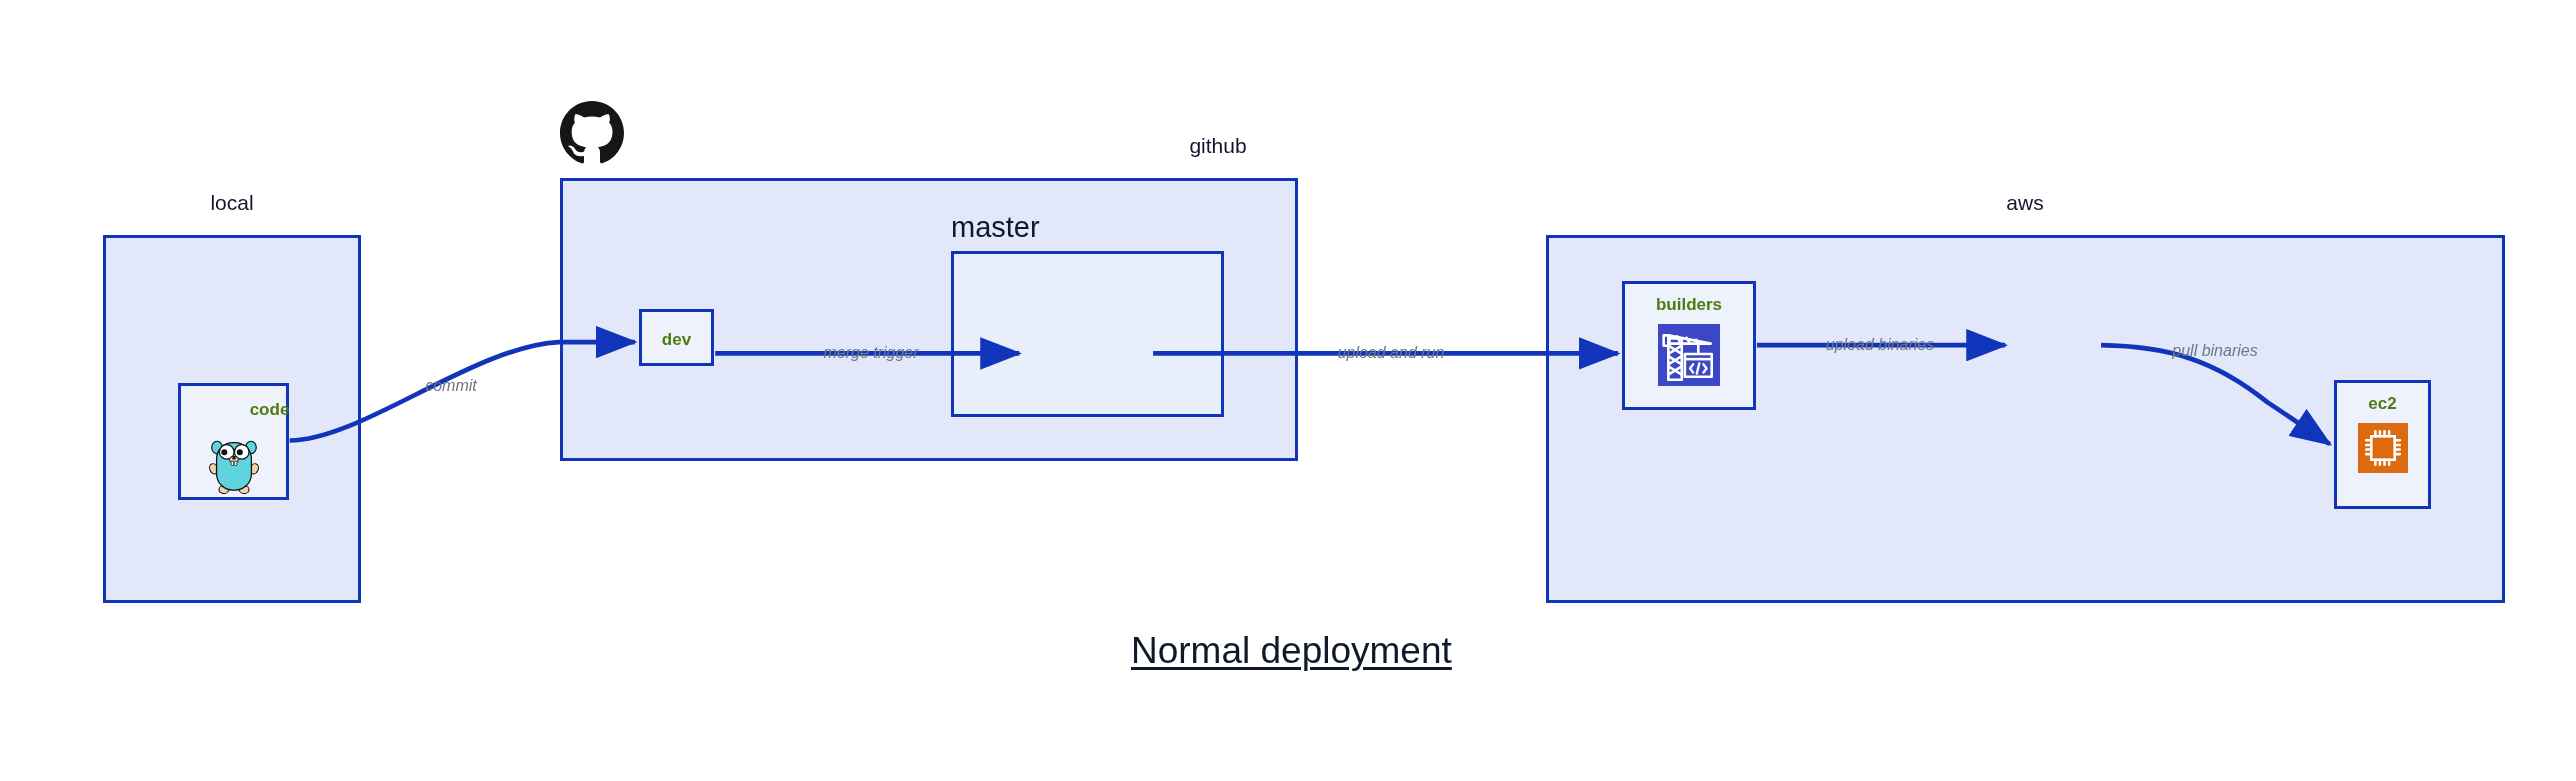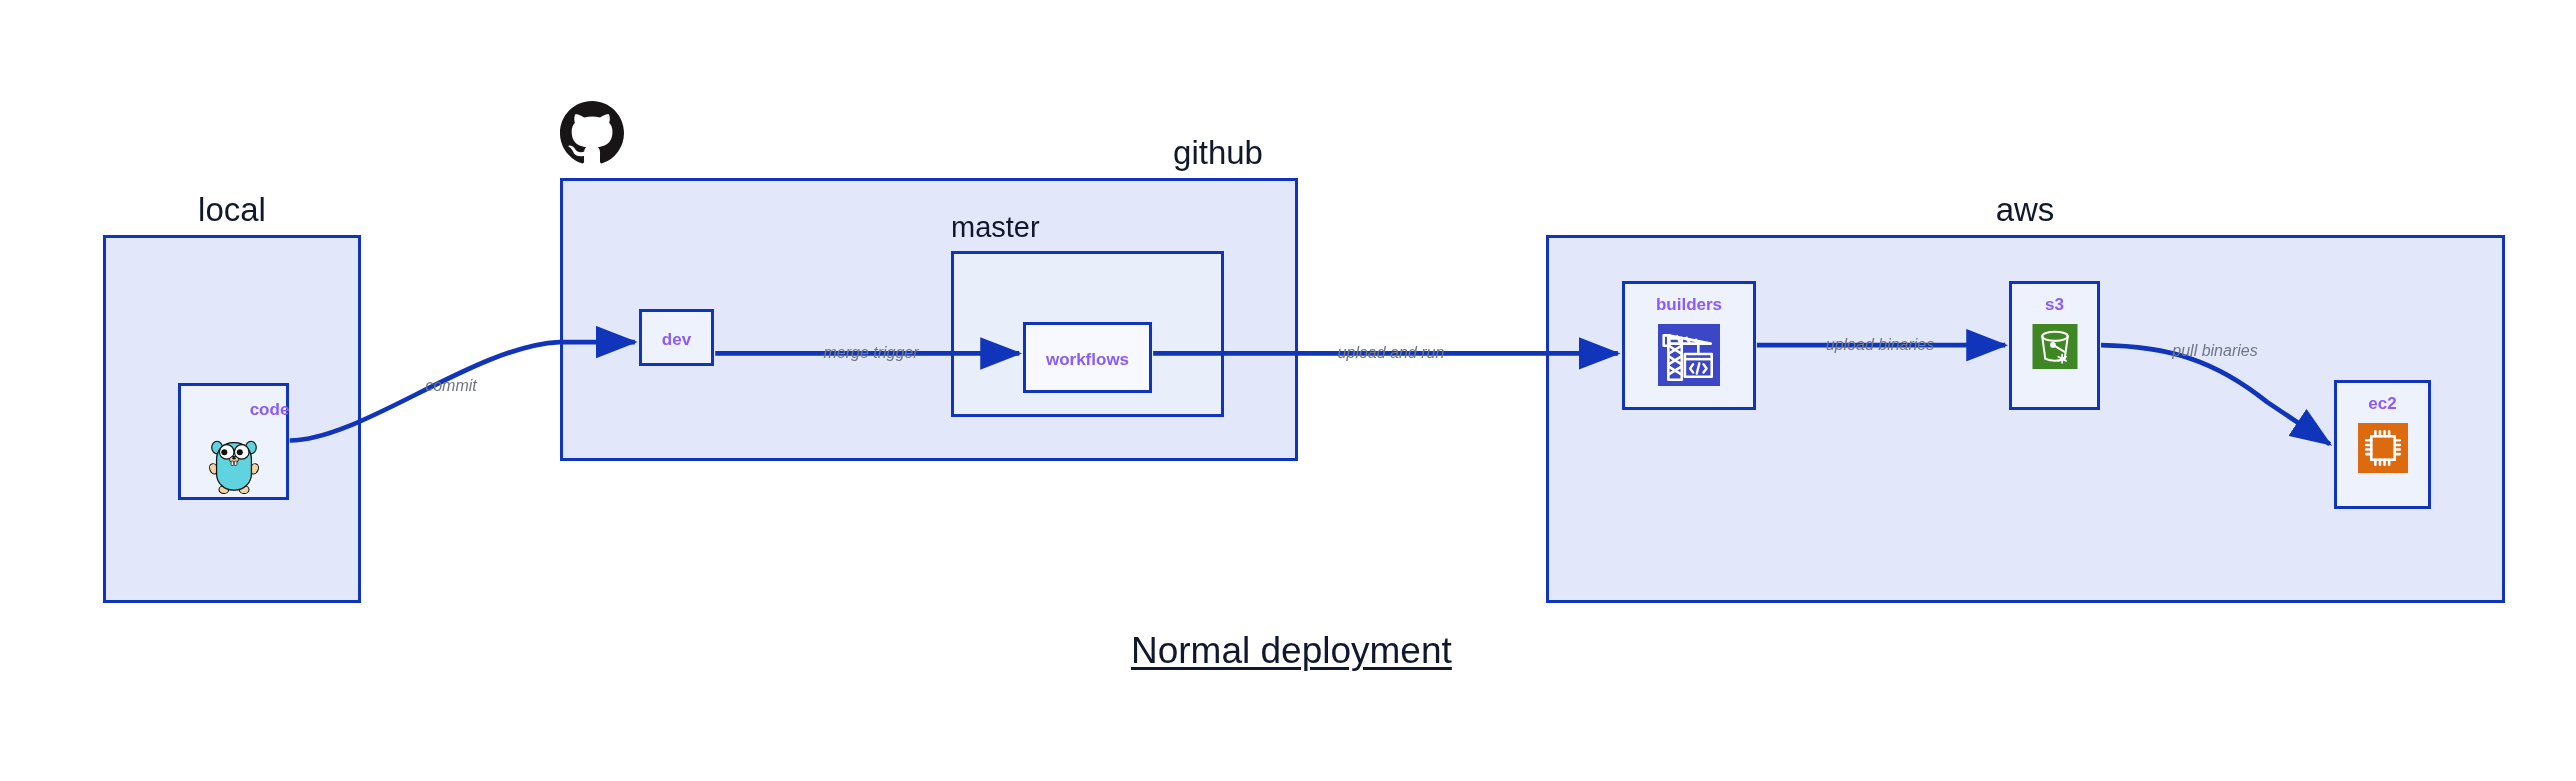--- a/index.html
+++ b/index.html
@@ -25,21 +25,21 @@
   
   .group {
     position: absolute;
     background: #e2e8fa;
     border: 3.6px solid #1034ba;
     box-sizing: border-box;
   }
   .group-label {
     position: absolute;
     color: #11182c;
-    font-size: 33px;
+    font-size: 21px;
     font-weight: 400;
     white-space: nowrap;
     letter-spacing: 0px;
   }
 
   
   .subgroup {
     position: absolute;
     background: #e9eefb;
     border: 3.6px solid #1034ba;
@@ -54,21 +54,21 @@
     box-sizing: border-box;
   }
   .node.white {
     background: #f7f9fe;
   }
   .node-label {
     position: absolute;
     left: 0;
     width: 100%;
     text-align: center;
-    color: #8b5cf6;
+    color: #4d7c0f;
     font-size: 17px;
     font-weight: bold;
     white-space: nowrap;
   }
 
   
   .edge-label {
     position: absolute;
     color: #6f7684;
     font-size: 16px;
@@ -158,23 +158,20 @@
   <div class="group" style="left:560px; top:178px; width:738px; height:283px;"></div>
 
   <div class="node" style="left:639px; top:309px; width:75px; height:57px;padding-left:32px;">
     <div class="node-label" style="top:18px;">dev</div>
   </div>
 
   <div class="group-label" style="left:951px; top:211px; width:268px; text-align:left; font-size:29px;">master</div>
 
   <div class="subgroup" style="left:951px; top:251px; width:273px; height:166px;"></div>
 
-  <div class="node white" style="left:1023px; top:322px; width:129px; height:71px;">
-    <div class="node-label" style="top:25px;">workflows</div>
-  </div>
 
   <div class="group-label" style="left:1855px; top:191px; width:340px; text-align:center;">aws</div>
 
   <div class="group" style="left:1546px; top:235px; width:959px; height:368px;"></div>
 
   <div class="node" style="left:1622px; top:281px; width:134px; height:129px;">
     <div class="node-label" style="top:11.3px;">builders</div>
     <div class="icon-wrap" style="left:50%; top:40px; transform:translateX(-50%); width:62px; height:62px; background:#3b47c4;">
       <svg viewBox="0 0 120 120" width="62" height="62" xmlns="http://www.w3.org/2000/svg">
         <g fill="none" stroke="#ffffff" stroke-width="5" stroke-linejoin="round">
@@ -194,36 +191,20 @@
         </g>
         <g fill="none" stroke="#ffffff" stroke-width="4.5" stroke-linecap="round" stroke-linejoin="round">
           <path d="M68 78 L62 86 L68 94"></path>
           <path d="M88 78 L94 86 L88 94"></path>
           <path d="M80 76 L75 96"></path>
         </g>
       </svg>
     </div>
   </div>
 
-  <div class="node" style="left:2009px; top:281px; width:91px; height:129px;">
-    <div class="node-label" style="top:11.3px;">s3</div>
-    <div class="icon-wrap" style="left:50%; top:40px; transform:translateX(-50%); width:45px; height:45px; background:#3f8624;">
-      <svg viewBox="0 0 88 88" width="45" height="45" xmlns="http://www.w3.org/2000/svg">
-        <g fill="none" stroke="#ffffff" stroke-width="4" stroke-linejoin="round" stroke-linecap="round">
-          <ellipse cx="44" cy="24" rx="25" ry="9"></ellipse>
-          <path d="M19 24 L25 68 Q44 76 63 68 L69 24"></path>
-          <path d="M40 41 L62 54"></path>
-          <circle cx="40" cy="41" r="3.6" fill="#ffffff"></circle>
-        </g>
-        <g stroke="#ffffff" stroke-width="3.6" stroke-linecap="round">
-          <path d="M58 60 L58 76 M50.5 64 L65.5 72 M65.5 64 L50.5 72"></path>
-        </g>
-      </svg>
-    </div>
-  </div>
 
   <div class="node" style="left:2334px; top:380px; width:97px; height:129px;">
     <div class="node-label" style="top:11.3px;">ec2</div>
     <div class="icon-wrap" style="left:50%; top:40px; transform:translateX(-50%); width:50px; height:50px; background:#dd6a0f;">
       <svg viewBox="0 0 98 98" width="50" height="50" xmlns="http://www.w3.org/2000/svg">
         <g fill="none" stroke="#ffffff" stroke-width="5" stroke-linecap="round">
           <rect x="26" y="26" width="46" height="46"></rect>
           <path d="M34 16 L34 26 M43 16 L43 26 M52 16 L52 26 M61 16 L61 26"></path>
           <path d="M34 72 L34 82 M43 72 L43 82 M52 72 L52 82 M61 72 L61 82"></path>
           <path d="M16 34 L26 34 M16 43 L26 43 M16 52 L26 52 M16 61 L26 61"></path>

